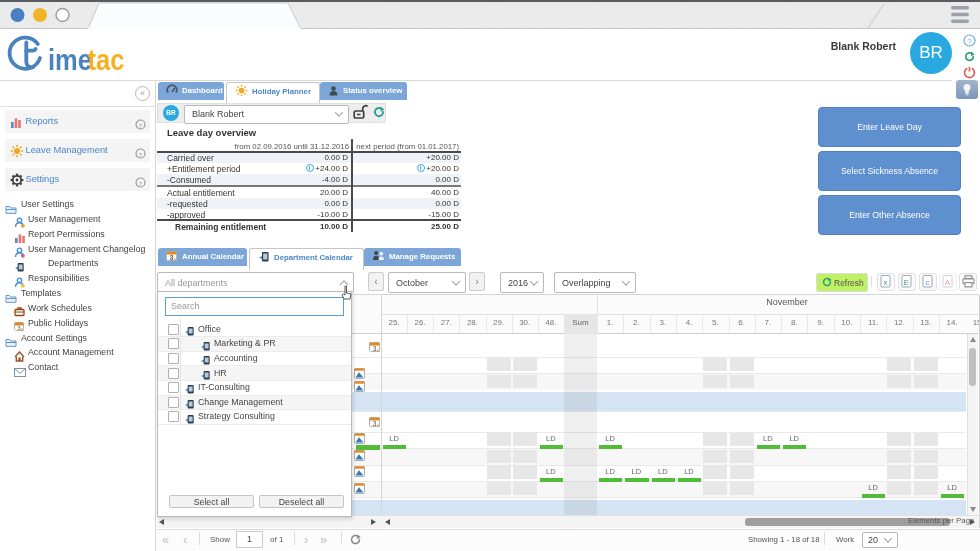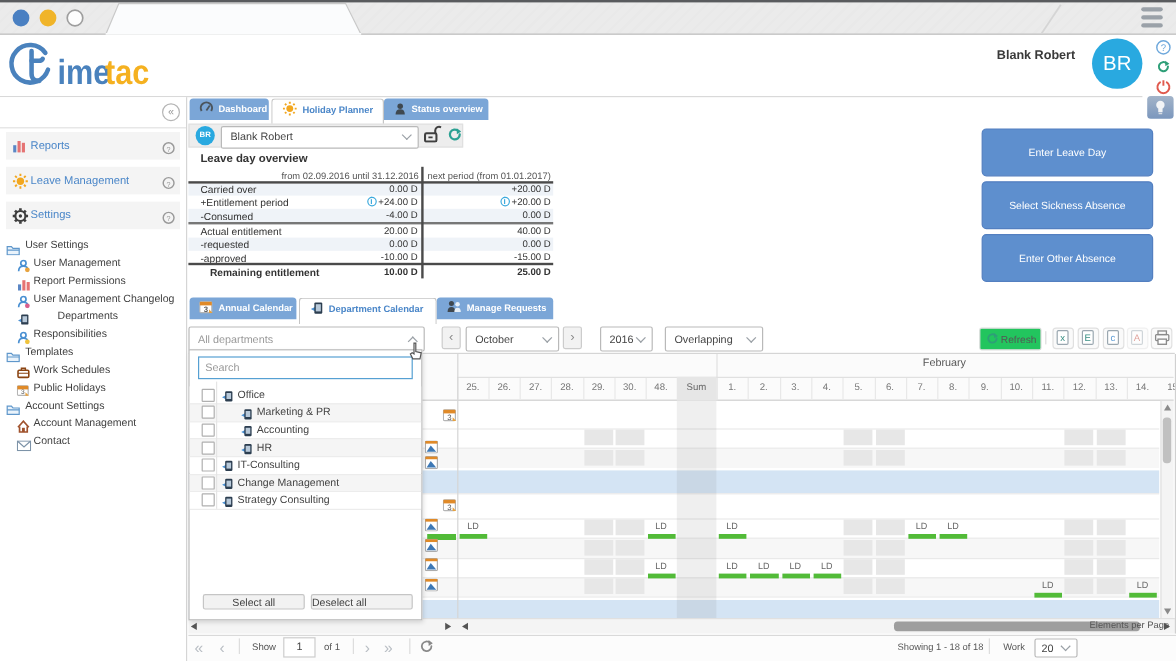--- a/index.html
+++ b/index.html
@@ -278,21 +278,21 @@
   </div>
 <div class="abs" style="left:469px;top:272px;width:16px;height:19px;background:#f2f2f2;border:1px solid #ccc;border-radius:2px;box-sizing:border-box;color:#8a8a8a;font-size:11px;text-align:center;line-height:17px;">›</div>
 <div class="sel" style="left:500px;top:272px;width:42px;height:19px;">
     <span class="tx">2016</span>
     <span class="ch"></span>
   </div>
 <div class="sel" style="left:554px;top:272px;width:80px;height:19px;">
     <span class="tx">Overlapping</span>
     <span class="ch"></span>
   </div>
-<div class="abs" style="left:816px;top:273px;width:50px;height:17px;background:#22c55e;border:1px solid #ddd;border-radius:2px;font-size:8.5px;color:#555;">
+<div class="abs" style="left:816px;top:273px;width:50px;height:17px;background:#bef264;border:1px solid #ddd;border-radius:2px;font-size:8.5px;color:#555;">
     <span style="position:absolute;left:4px;top:2px;"><svg width="12" height="12" viewBox="0 0 12 12" style="">
         <path d="M 8.45 3.5500000000000003 A 3.5 3.5 0 1 0 9.5 6.0" fill="none" stroke="#2e9f78" stroke-width="1.5" stroke-linecap="round"></path>
         <path d="M 7.4 1.4 L 10.7 3.9 L 7.47 5.825 Z" fill="#2e9f78"></path>
       </svg></span>
     <span style="position:absolute;left:17px;top:3.5px;">Refresh</span>
   </div>
 <div class="abs" style="left:871px;top:276px;width:1px;height:11px;background:#ddd;"></div>
 <div class="abs" style="left:877px;top:272.5px;width:18px;height:18px;background:#fafafa;border:1px solid #e0e0e0;border-radius:3px;box-sizing:border-box;"></div>
 <div class="abs" style="left:898px;top:272.5px;width:18px;height:18px;background:#fafafa;border:1px solid #e0e0e0;border-radius:3px;box-sizing:border-box;"></div>
 <div class="abs" style="left:919px;top:272.5px;width:18px;height:18px;background:#fafafa;border:1px solid #e0e0e0;border-radius:3px;box-sizing:border-box;"></div>
@@ -315,21 +315,21 @@
     <text x="5.5" y="9.5" font-size="8" fill="#c0392b" text-anchor="middle" font-family="Liberation Sans">A</text>
   </svg>
 <svg class="abs" style="left:962px;top:275px;" width="13" height="13" viewBox="0 0 13 13">
     <rect x="3" y="0.8" width="7" height="3" fill="none" stroke="#8a8a8a" stroke-width="1.1"></rect>
     <rect x="1" y="3.8" width="11" height="5" rx="0.8" fill="none" stroke="#8a8a8a" stroke-width="1.1"></rect>
     <rect x="3" y="7.6" width="7" height="4.3" fill="#fff" stroke="#8a8a8a" stroke-width="1.1"></rect>
   </svg>
 <div class="abs" style="left:157px;top:295px;width:821px;height:39px;background:#fbfbfb;border-bottom:1px solid #cfcfcf;box-sizing:border-box;"></div>
 <div class="abs" style="left:381px;top:313.5px;width:597px;height:1px;background:#e0e0e0;"></div>
 <div class="abs" style="left:597px;top:295px;width:1px;height:39px;background:#e0e0e0;"></div>
-<div class="abs" style="left:597px;top:297px;width:380px;text-align:center;font-size:9px;color:#555;">February</div>
+<div class="abs" style="left:597px;top:297px;width:380px;text-align:center;font-size:9px;color:#555;">November</div>
 <div class="abs" style="left:381.0px;top:317.5px;width:26.1px;text-align:center;font-size:8px;color:#777;">25.</div>
 <div class="abs" style="left:381.0px;top:315px;width:1px;height:18px;background:#e8e8e8;"></div>
 <div class="abs" style="left:407.1px;top:317.5px;width:26.1px;text-align:center;font-size:8px;color:#777;">26.</div>
 <div class="abs" style="left:407.1px;top:315px;width:1px;height:18px;background:#e8e8e8;"></div>
 <div class="abs" style="left:433.3px;top:317.5px;width:26.1px;text-align:center;font-size:8px;color:#777;">27.</div>
 <div class="abs" style="left:433.3px;top:315px;width:1px;height:18px;background:#e8e8e8;"></div>
 <div class="abs" style="left:459.4px;top:317.5px;width:26.1px;text-align:center;font-size:8px;color:#777;">28.</div>
 <div class="abs" style="left:459.4px;top:315px;width:1px;height:18px;background:#e8e8e8;"></div>
 <div class="abs" style="left:485.6px;top:317.5px;width:26.1px;text-align:center;font-size:8px;color:#777;">29.</div>
 <div class="abs" style="left:485.6px;top:315px;width:1px;height:18px;background:#e8e8e8;"></div>
@@ -582,15 +582,15 @@
 <div class="abs" style="left:167.5px;top:411.4px;width:9px;height:9px;border:1px solid #b0b0b0;border-radius:1px;background:#fff;z-index:52;"></div>
 <div class="abs" style="left:158px;top:423.7px;width:193px;height:1px;background:#ececec;z-index:52;"></div>
 <div class="abs" style="left:184px;top:410.6px;z-index:52;"><svg width="11" height="11" viewBox="0 0 11 11" style="">
       <path d="M 1 6.050000000000001 L 4.18 4.4 L 4.18 7.699999999999999 Z" fill="#4a90d2"></path>
       <rect x="3.6300000000000003" y="1" width="6.050000000000001" height="8.5" rx="1" fill="#2c3e50"></rect>
       <rect x="4.7299999999999995" y="2.5" width="3.8499999999999996" height="5" fill="#b8c9d9"></rect>
     </svg></div>
 <div class="abs" style="left:198px;top:411.3px;font-size:8.8px;color:#444;z-index:52;">Strategy Consulting</div>
 <div class="abs" style="left:180px;top:318px;width:1px;height:106px;background:#e5e5e5;z-index:52;"></div>
 <div class="abs" style="left:169px;top:494.5px;width:85px;height:13px;background:#f2f2f2;border:1px solid #c5c5c5;border-radius:2px;box-sizing:border-box;font-size:8.8px;color:#444;text-align:center;line-height:12px;z-index:52;">Select all</div>
-<div class="abs" style="left:259px;top:494.5px;width:85px;height:13px;background:#f2f2f2;border:1px solid #c5c5c5;border-radius:2px;box-sizing:border-box;font-size:8.8px;color:#444;text-align:left;line-height:12px;z-index:52;">Deselect all</div>
+<div class="abs" style="left:259px;top:494.5px;width:85px;height:13px;background:#f2f2f2;border:1px solid #c5c5c5;border-radius:2px;box-sizing:border-box;font-size:8.8px;color:#444;text-align:center;line-height:12px;z-index:52;">Deselect all</div>
 <svg class="abs" style="left:340px;top:285px;z-index:60;" width="14" height="16" viewBox="0 0 14 16">
     <path d="M 5 1 L 6.5 1 L 6.5 8 L 11 9 L 10 14 L 4 14 L 2 10 L 3.5 9 L 5 10 Z" fill="#fff" stroke="#555" stroke-width="1"></path>
   </svg>
 </body></html>

